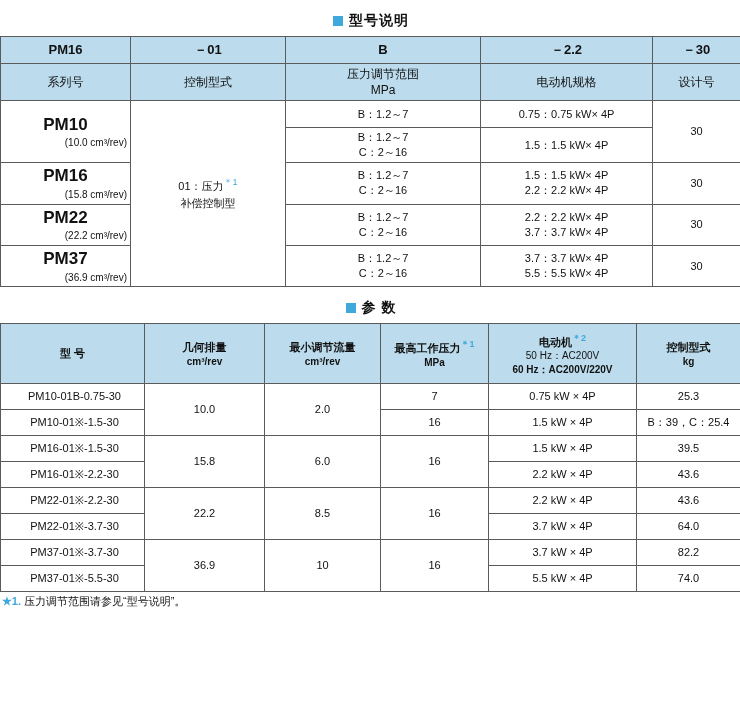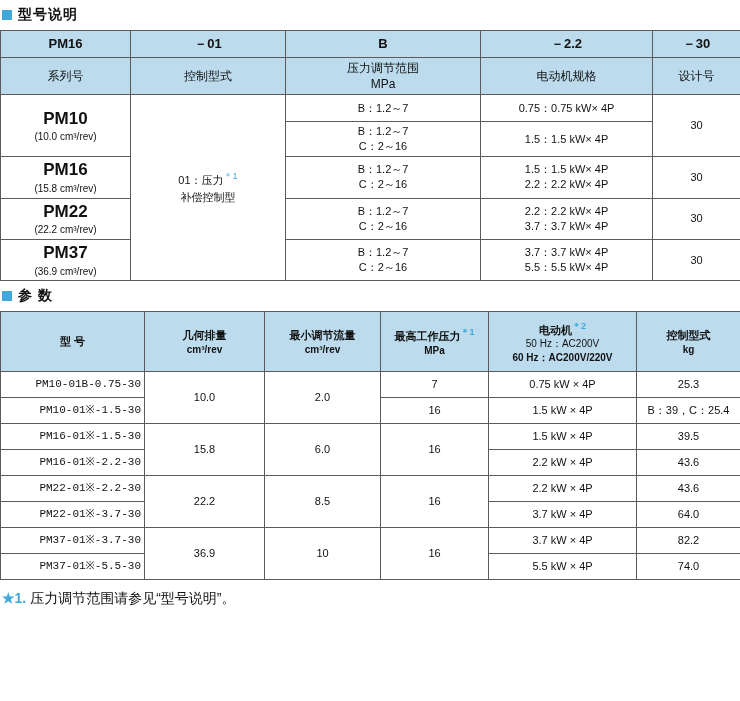--- a/index.html
+++ b/index.html
@@ -22,21 +22,22 @@
     box-sizing: border-box;
   }
   
   .section-head {
     display: flex;
     align-items: center;
     gap: 6px;
     font-size: 14px;
     font-weight: bold;
     color: #111;
-    margin: 6px 0 6px 2px;
+    margin: 12px 0 6px 2px;
+    justify-content: center;
   }
   .section-head .bullet {
     display: inline-block;
     width: 10px;
     height: 10px;
     background: #3fa9dc;
   }
   .section-head .htext {
     letter-spacing: 1px;
   }
@@ -70,44 +71,45 @@
   }
   .b {
     font-weight: normal;
   }
   .model-name {
     font-weight: bold;
     font-size: 17px;
   }
   .model-disp {
     font-size: 10px;
+    text-align: right;
   }
   .lrow {
     line-height: 1.6;
   }
   .star {
     color: #3fa9dc;
     font-size: 9px;
     vertical-align: super;
   }
 
   
   #t1 td { height: 22px; }
   .t1-body td { height: 60px; }
 
   
   #t2 td { height: 21px; }
   #t2 .h { background: #bcdced; font-weight: bold; }
-  .left-pad { text-align: right; padding-left: 7px; font-family: Liberation Mono, monospace; }
+  .left-pad { text-align: center; padding-left: 7px; }
 
   
   .notes {
-    margin-top: 7px;
+    margin-top: 0;
     margin-left: 2px;
-    font-size: 14px;
+    font-size: 11px;
     line-height: 1.7;
   }
   .notes div { color: #111; }
   .notes .nstar {
     color: #3fa9dc;
     font-weight: bold;
   }
 </style>
 </head>
 <body>

